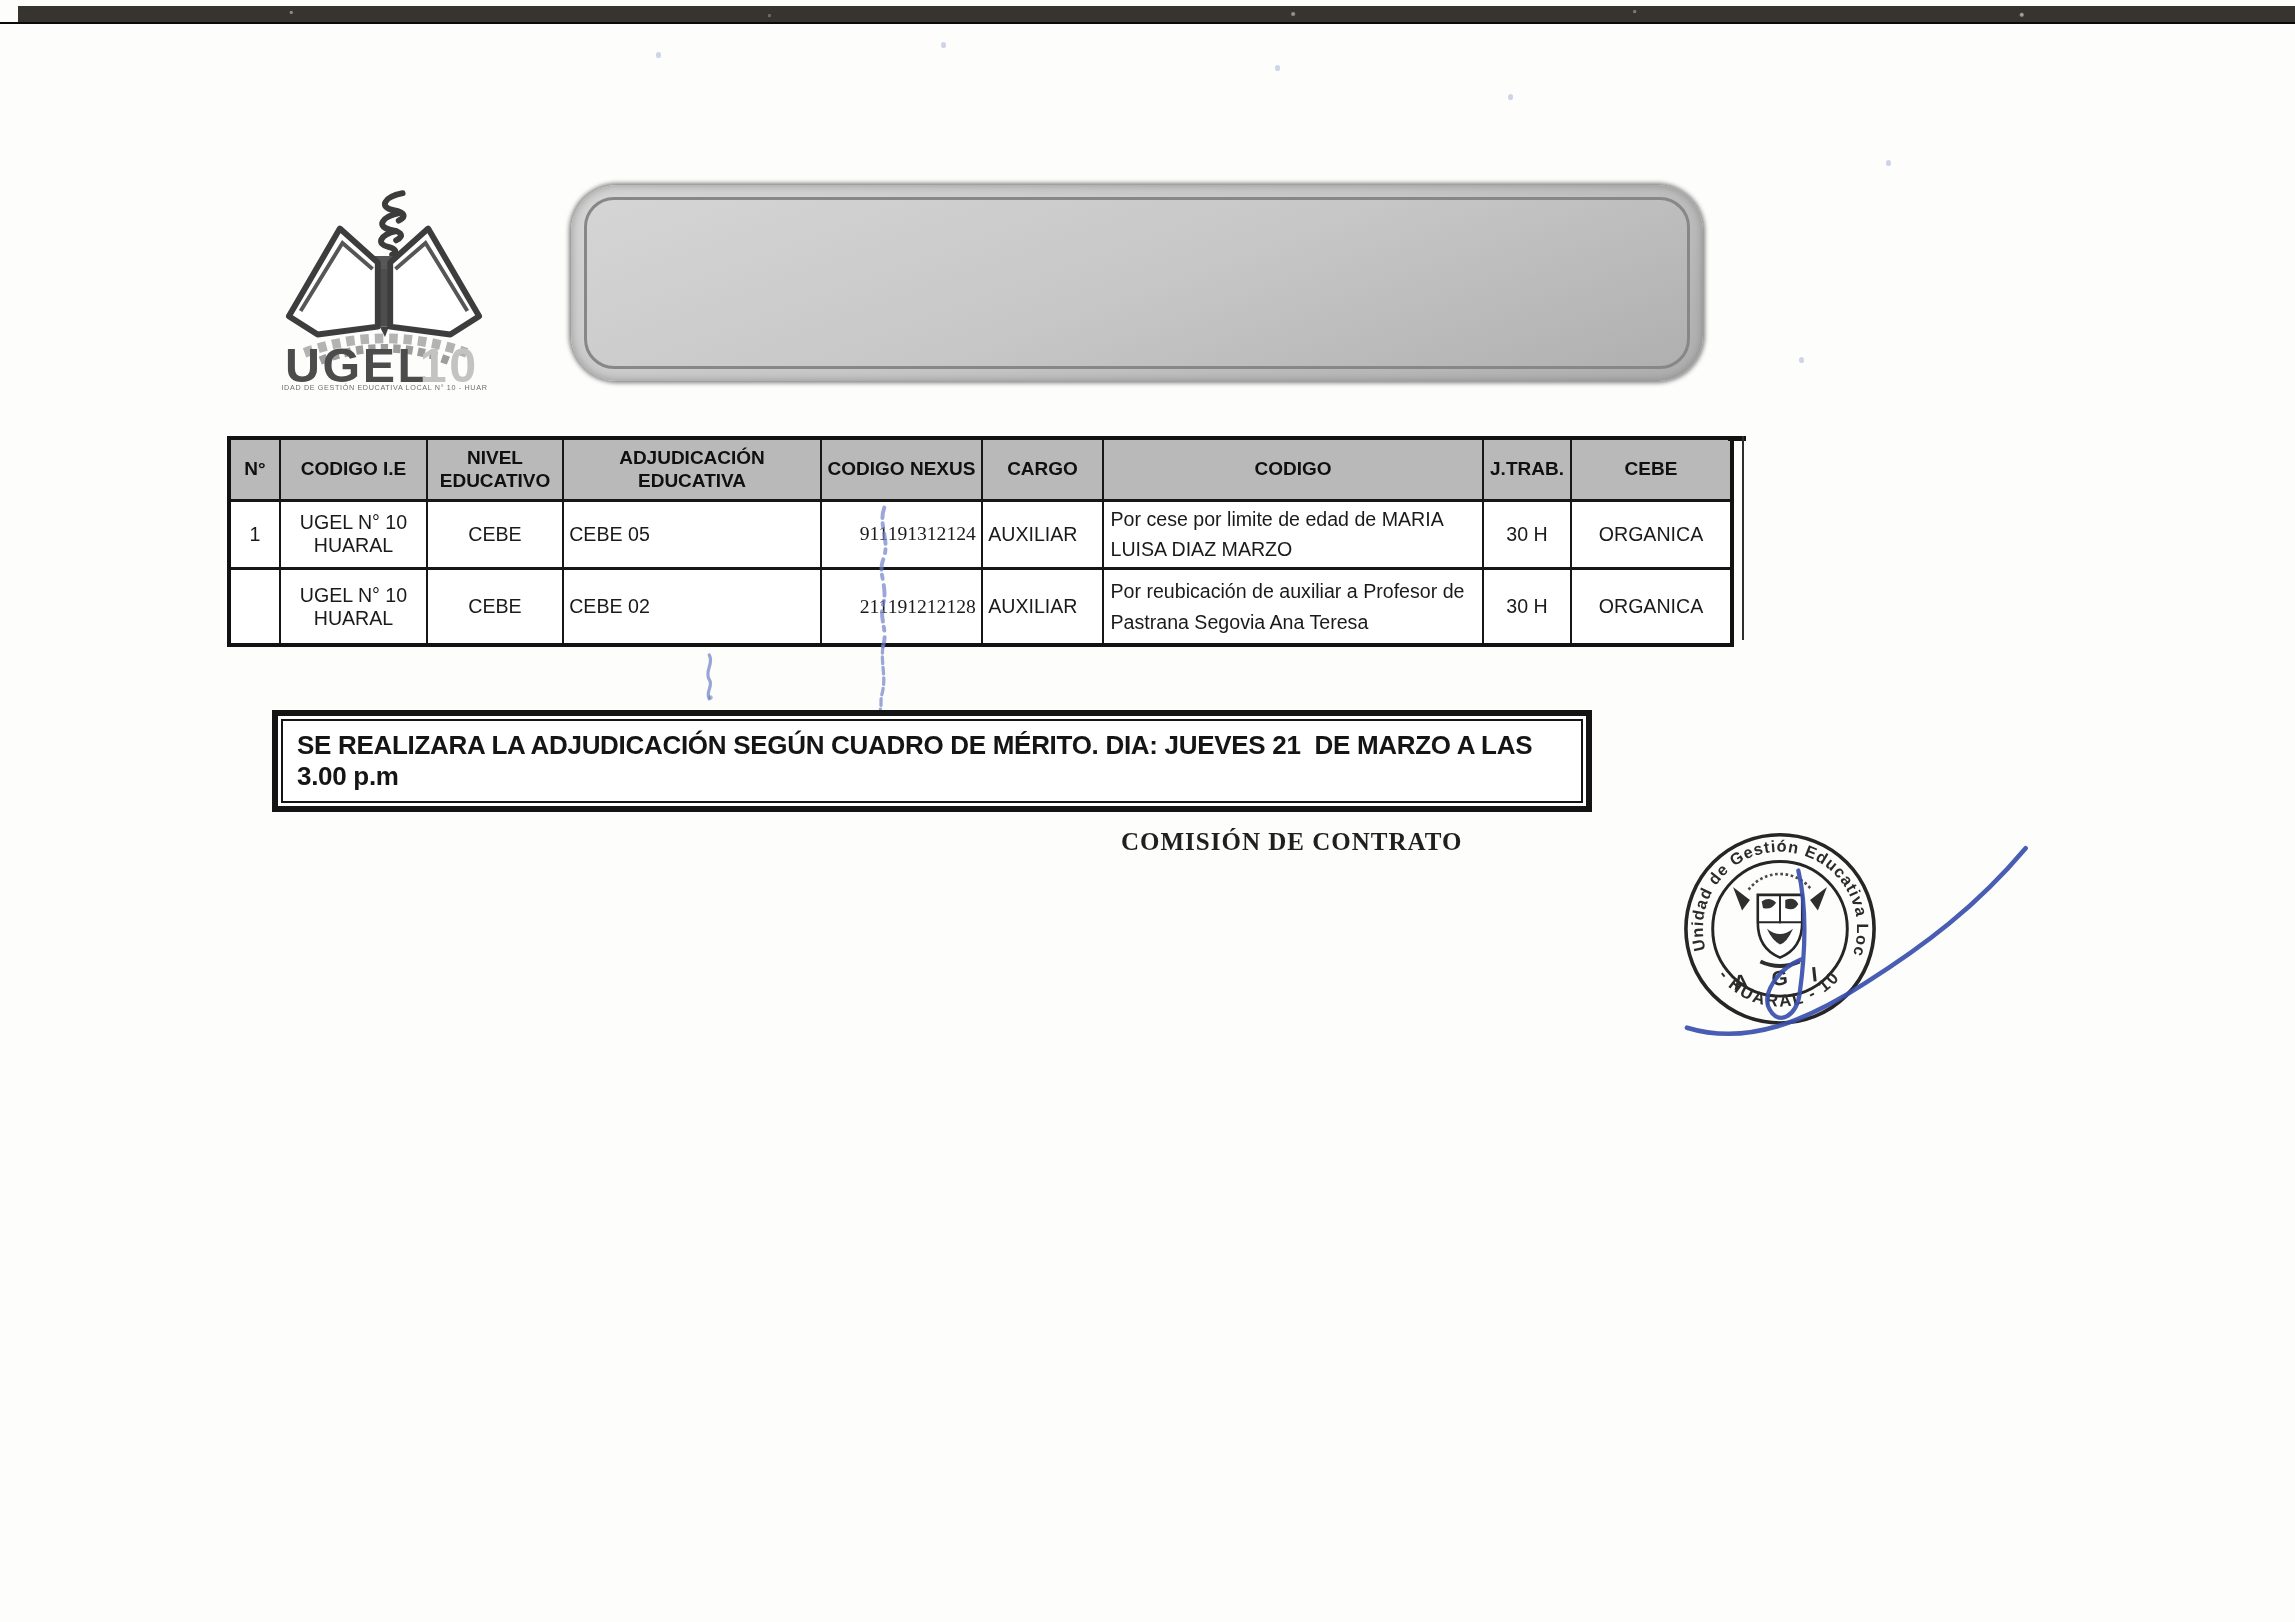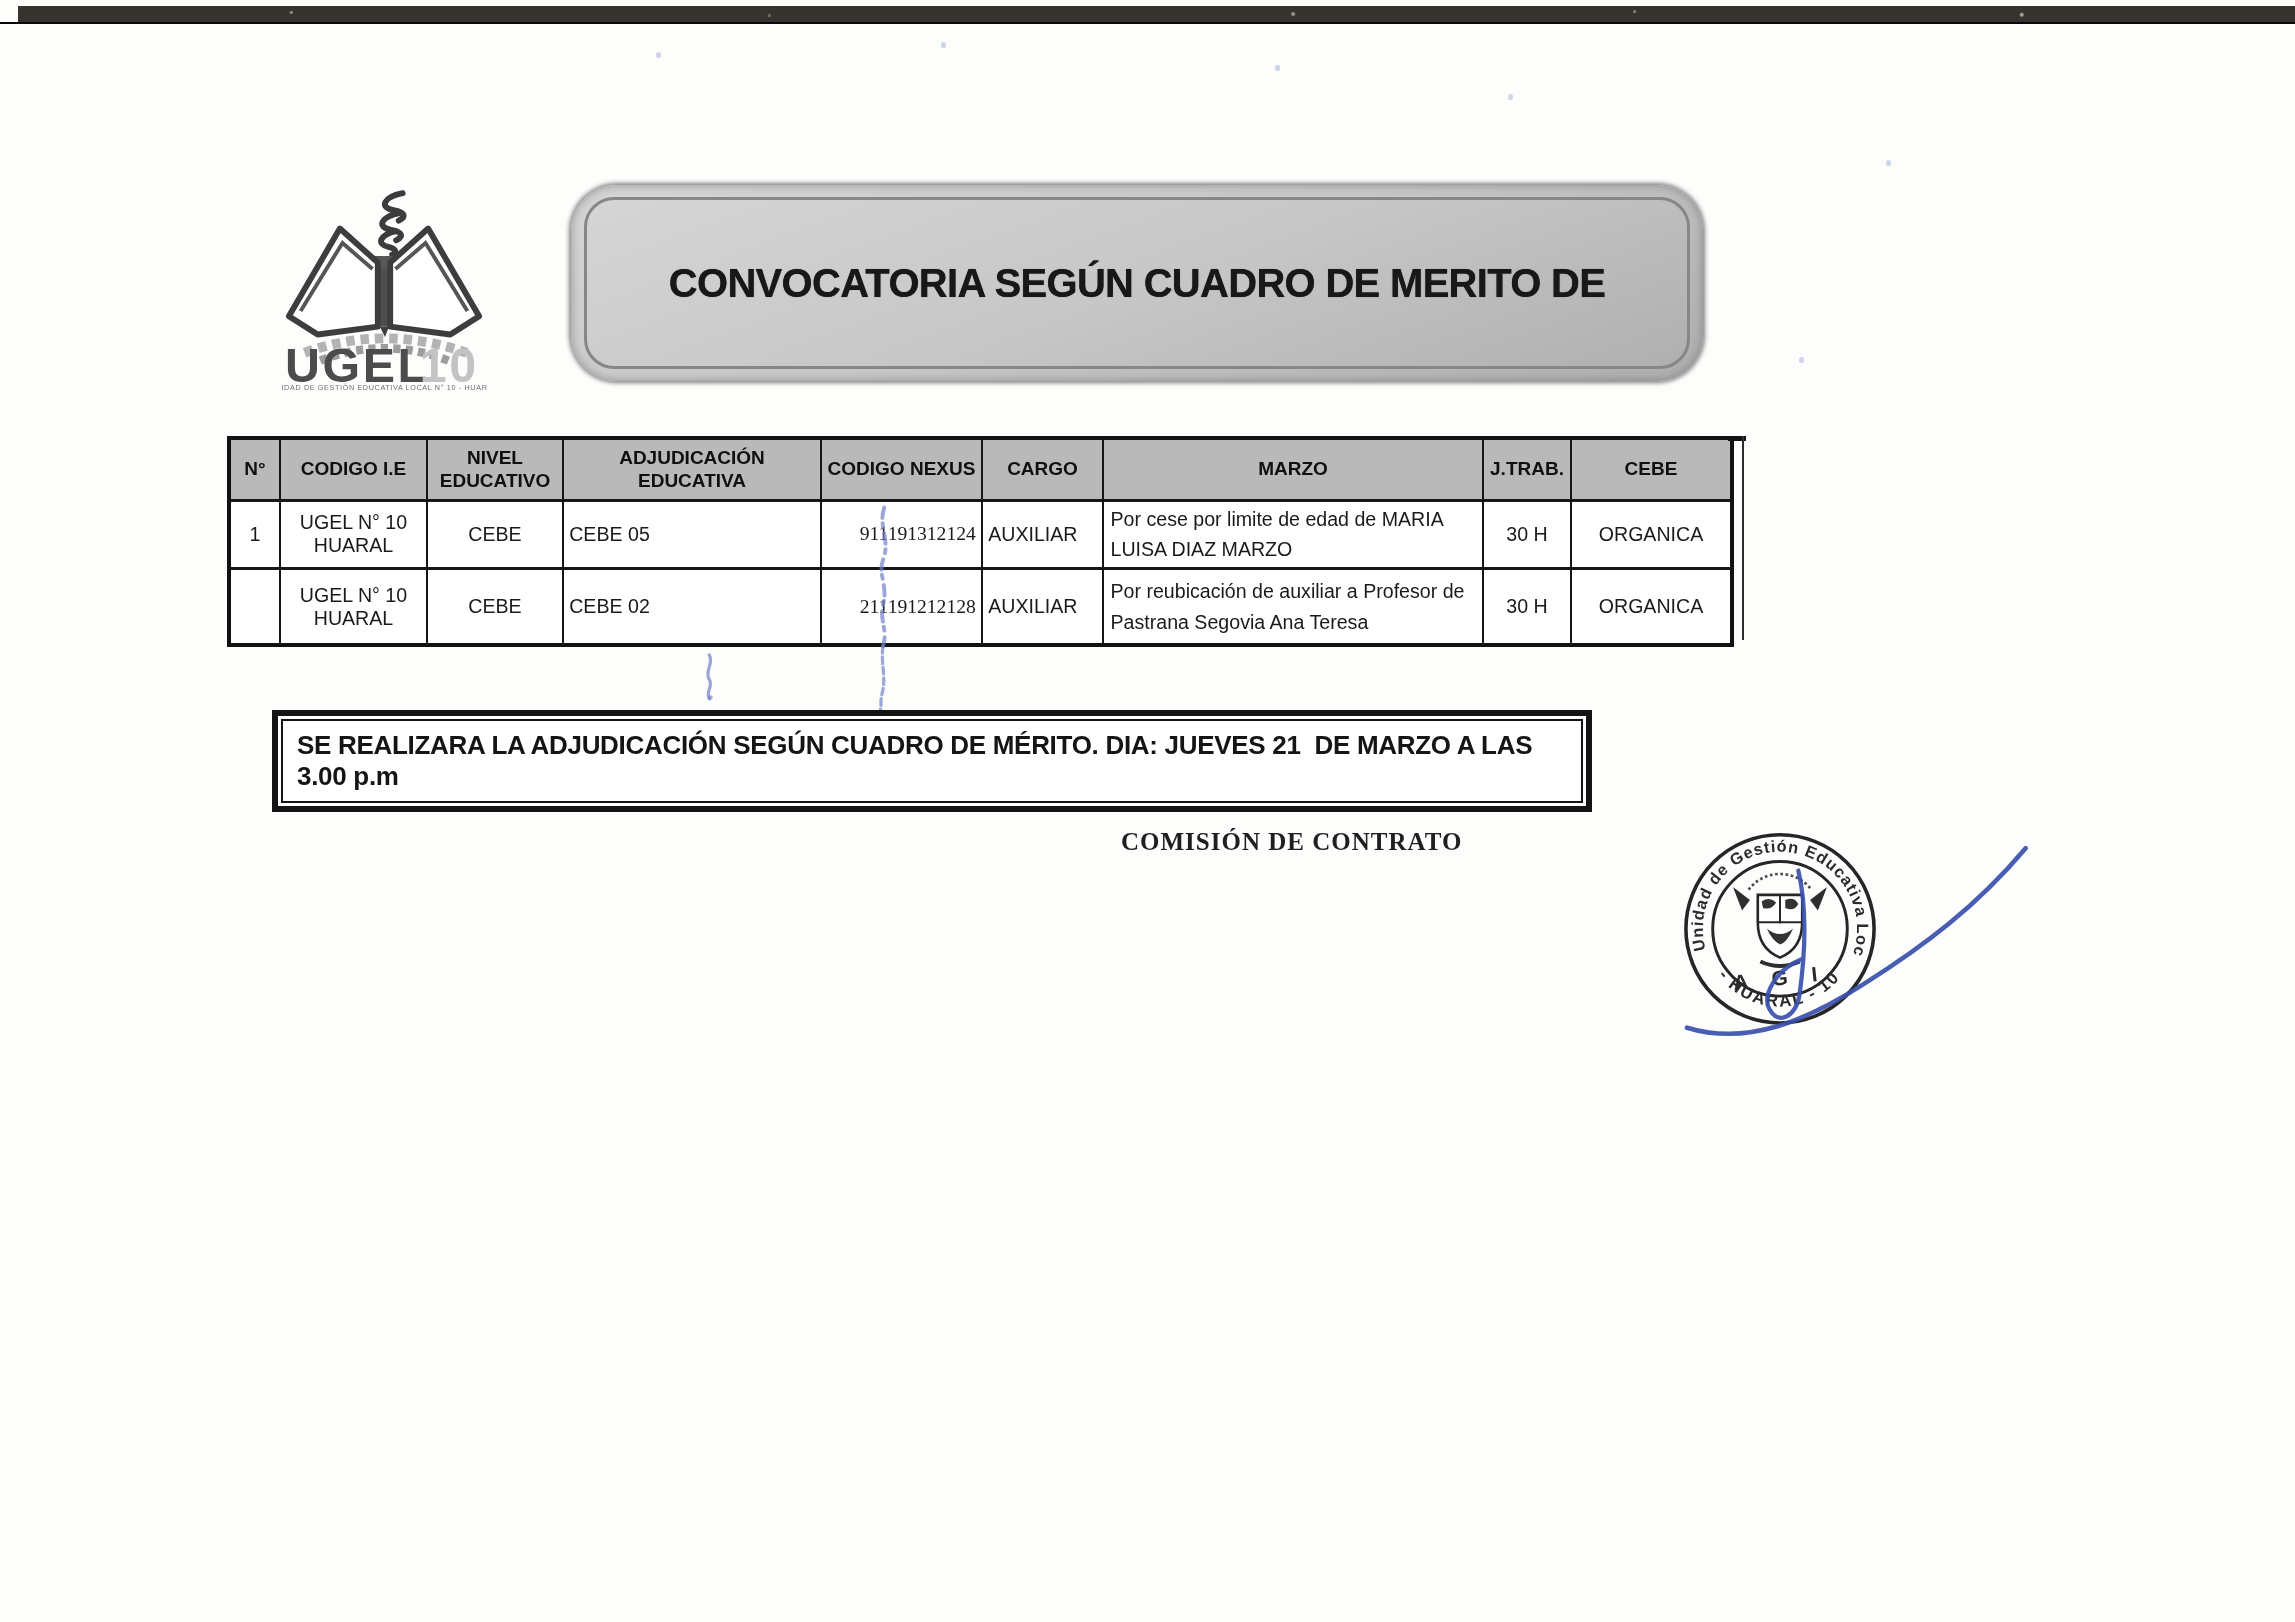--- a/index.html
+++ b/index.html
@@ -140,21 +140,20 @@
     <path d="M 60,264 Q 158,226 256,264" stroke="#9d9d9d" stroke-width="13" stroke-dasharray="11 8"></path>
   </g>
 
   <text x="6" y="296" font-family="Liberation Sans, sans-serif" font-weight="bold" font-size="74" fill="#4c4c4c" letter-spacing="4">UGEL</text>
   <text x="212" y="296" font-family="Liberation Sans, sans-serif" font-weight="bold" font-size="74" fill="#c3c3c3" letter-spacing="4">10</text>
   <text x="157" y="309" text-anchor="middle" font-family="Liberation Sans, sans-serif" font-size="11" fill="#6e6e6e" letter-spacing="1" filter="url(#blur1)">UNIDAD DE GESTIÓN EDUCATIVA LOCAL N° 10 - HUARAL</text>
 </svg>
 
 <div class="abs title-banner">
   <div class="title-inner">
-    <div class="title-line">CONVOCATORIA SEGÚN CUADRO DE MERITO DE</div>
   </div>
 </div>
 
 <table class="abs merit-table">
   <colgroup>
     <col style="width:51px">
       <col style="width:147px">
       <col style="width:136px">
     <col style="width:258px">
       <col style="width:161px">
@@ -164,21 +163,21 @@
       <col style="width:161px">
   </colgroup>
   <thead>
     <tr style="height:62px">
       <th>N°</th>
       <th>CODIGO I.E</th>
       <th>NIVEL EDUCATIVO</th>
       <th>ADJUDICACIÓN EDUCATIVA</th>
       <th>CODIGO NEXUS</th>
       <th>CARGO</th>
-      <th>MARZO</th>
+      <th>CODIGO</th>
       <th>J.TRAB.</th>
       <th>CEBE</th>
     </tr>
   </thead>
   <tbody>
     <tr class="row-1" style="height:59px">
       <td class="c-center">1</td>
       <td class="c-center">UGEL N° 10 HUARAL</td>
       <td class="c-center">CEBE</td>
       <td class="c-left">CEBE 05</td>

